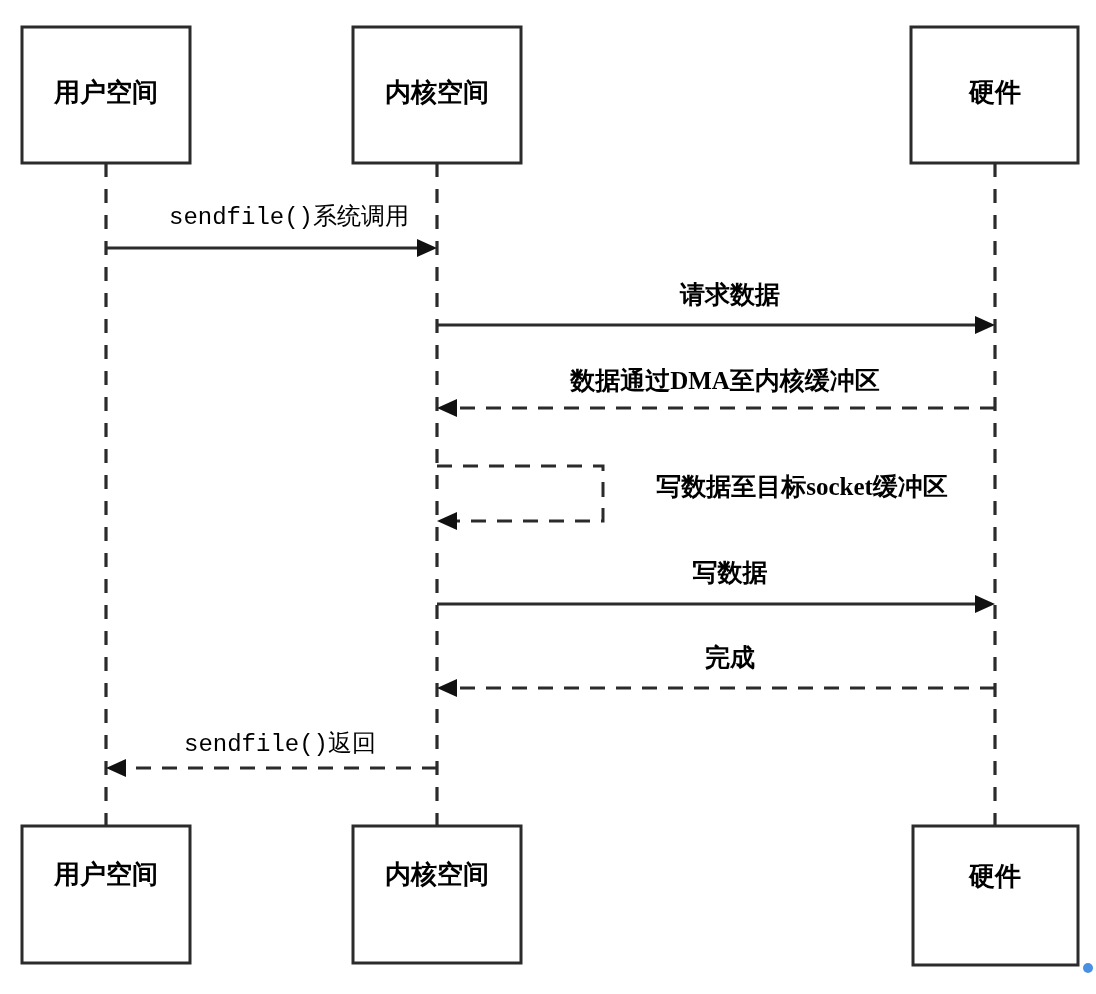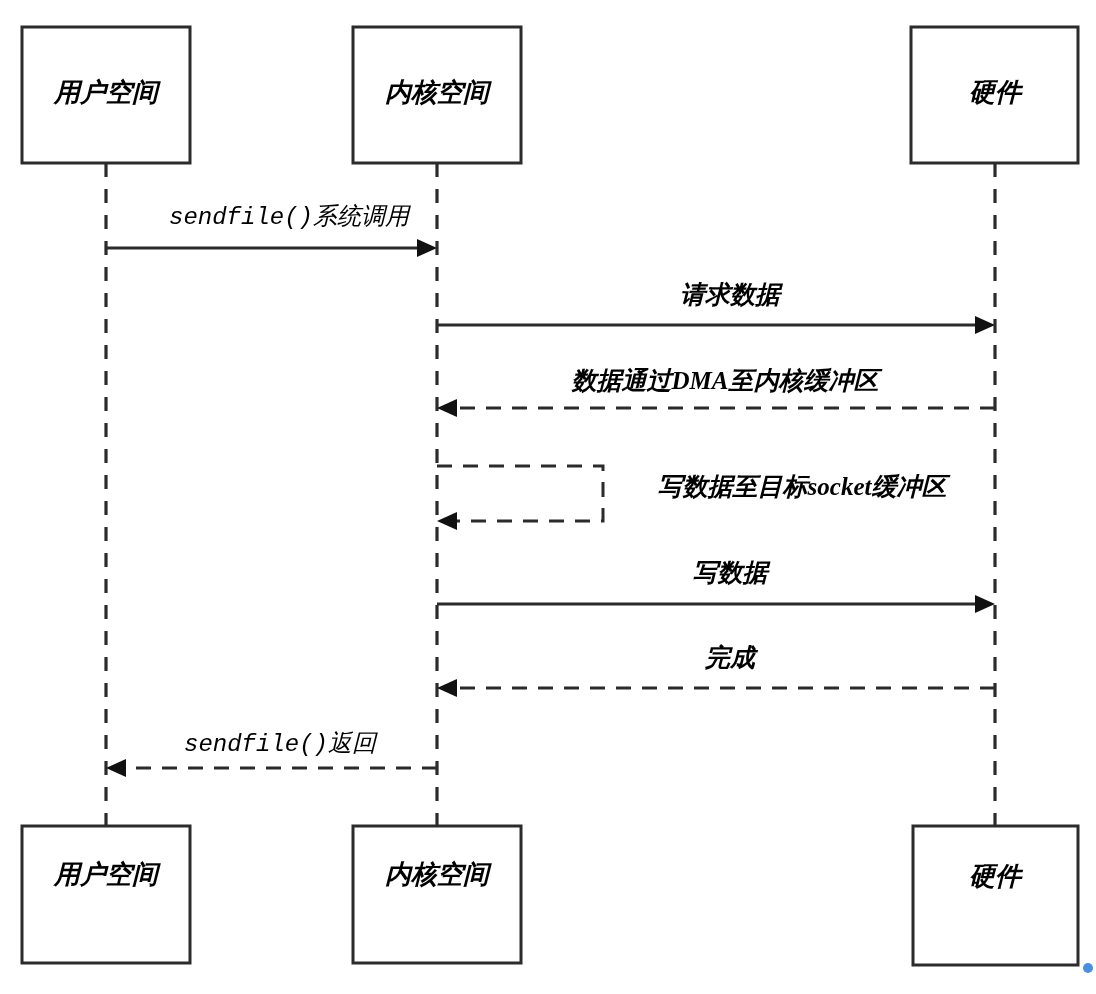--- a/index.html
+++ b/index.html
@@ -10,21 +10,20 @@
   }
   body {
     font-family: "Liberation Sans", sans-serif;
   }
   #diagram-root {
     position: relative;
     width: 1096px;
     height: 994px;
     background: #ffffff;
     overflow: hidden;
-    font-style: italic;
   }
   svg.diagram-canvas {
     position: absolute;
     left: 0;
     top: 0;
     width: 1096px;
     height: 994px;
   }
   .actor-box {
     fill: #ffffff;

